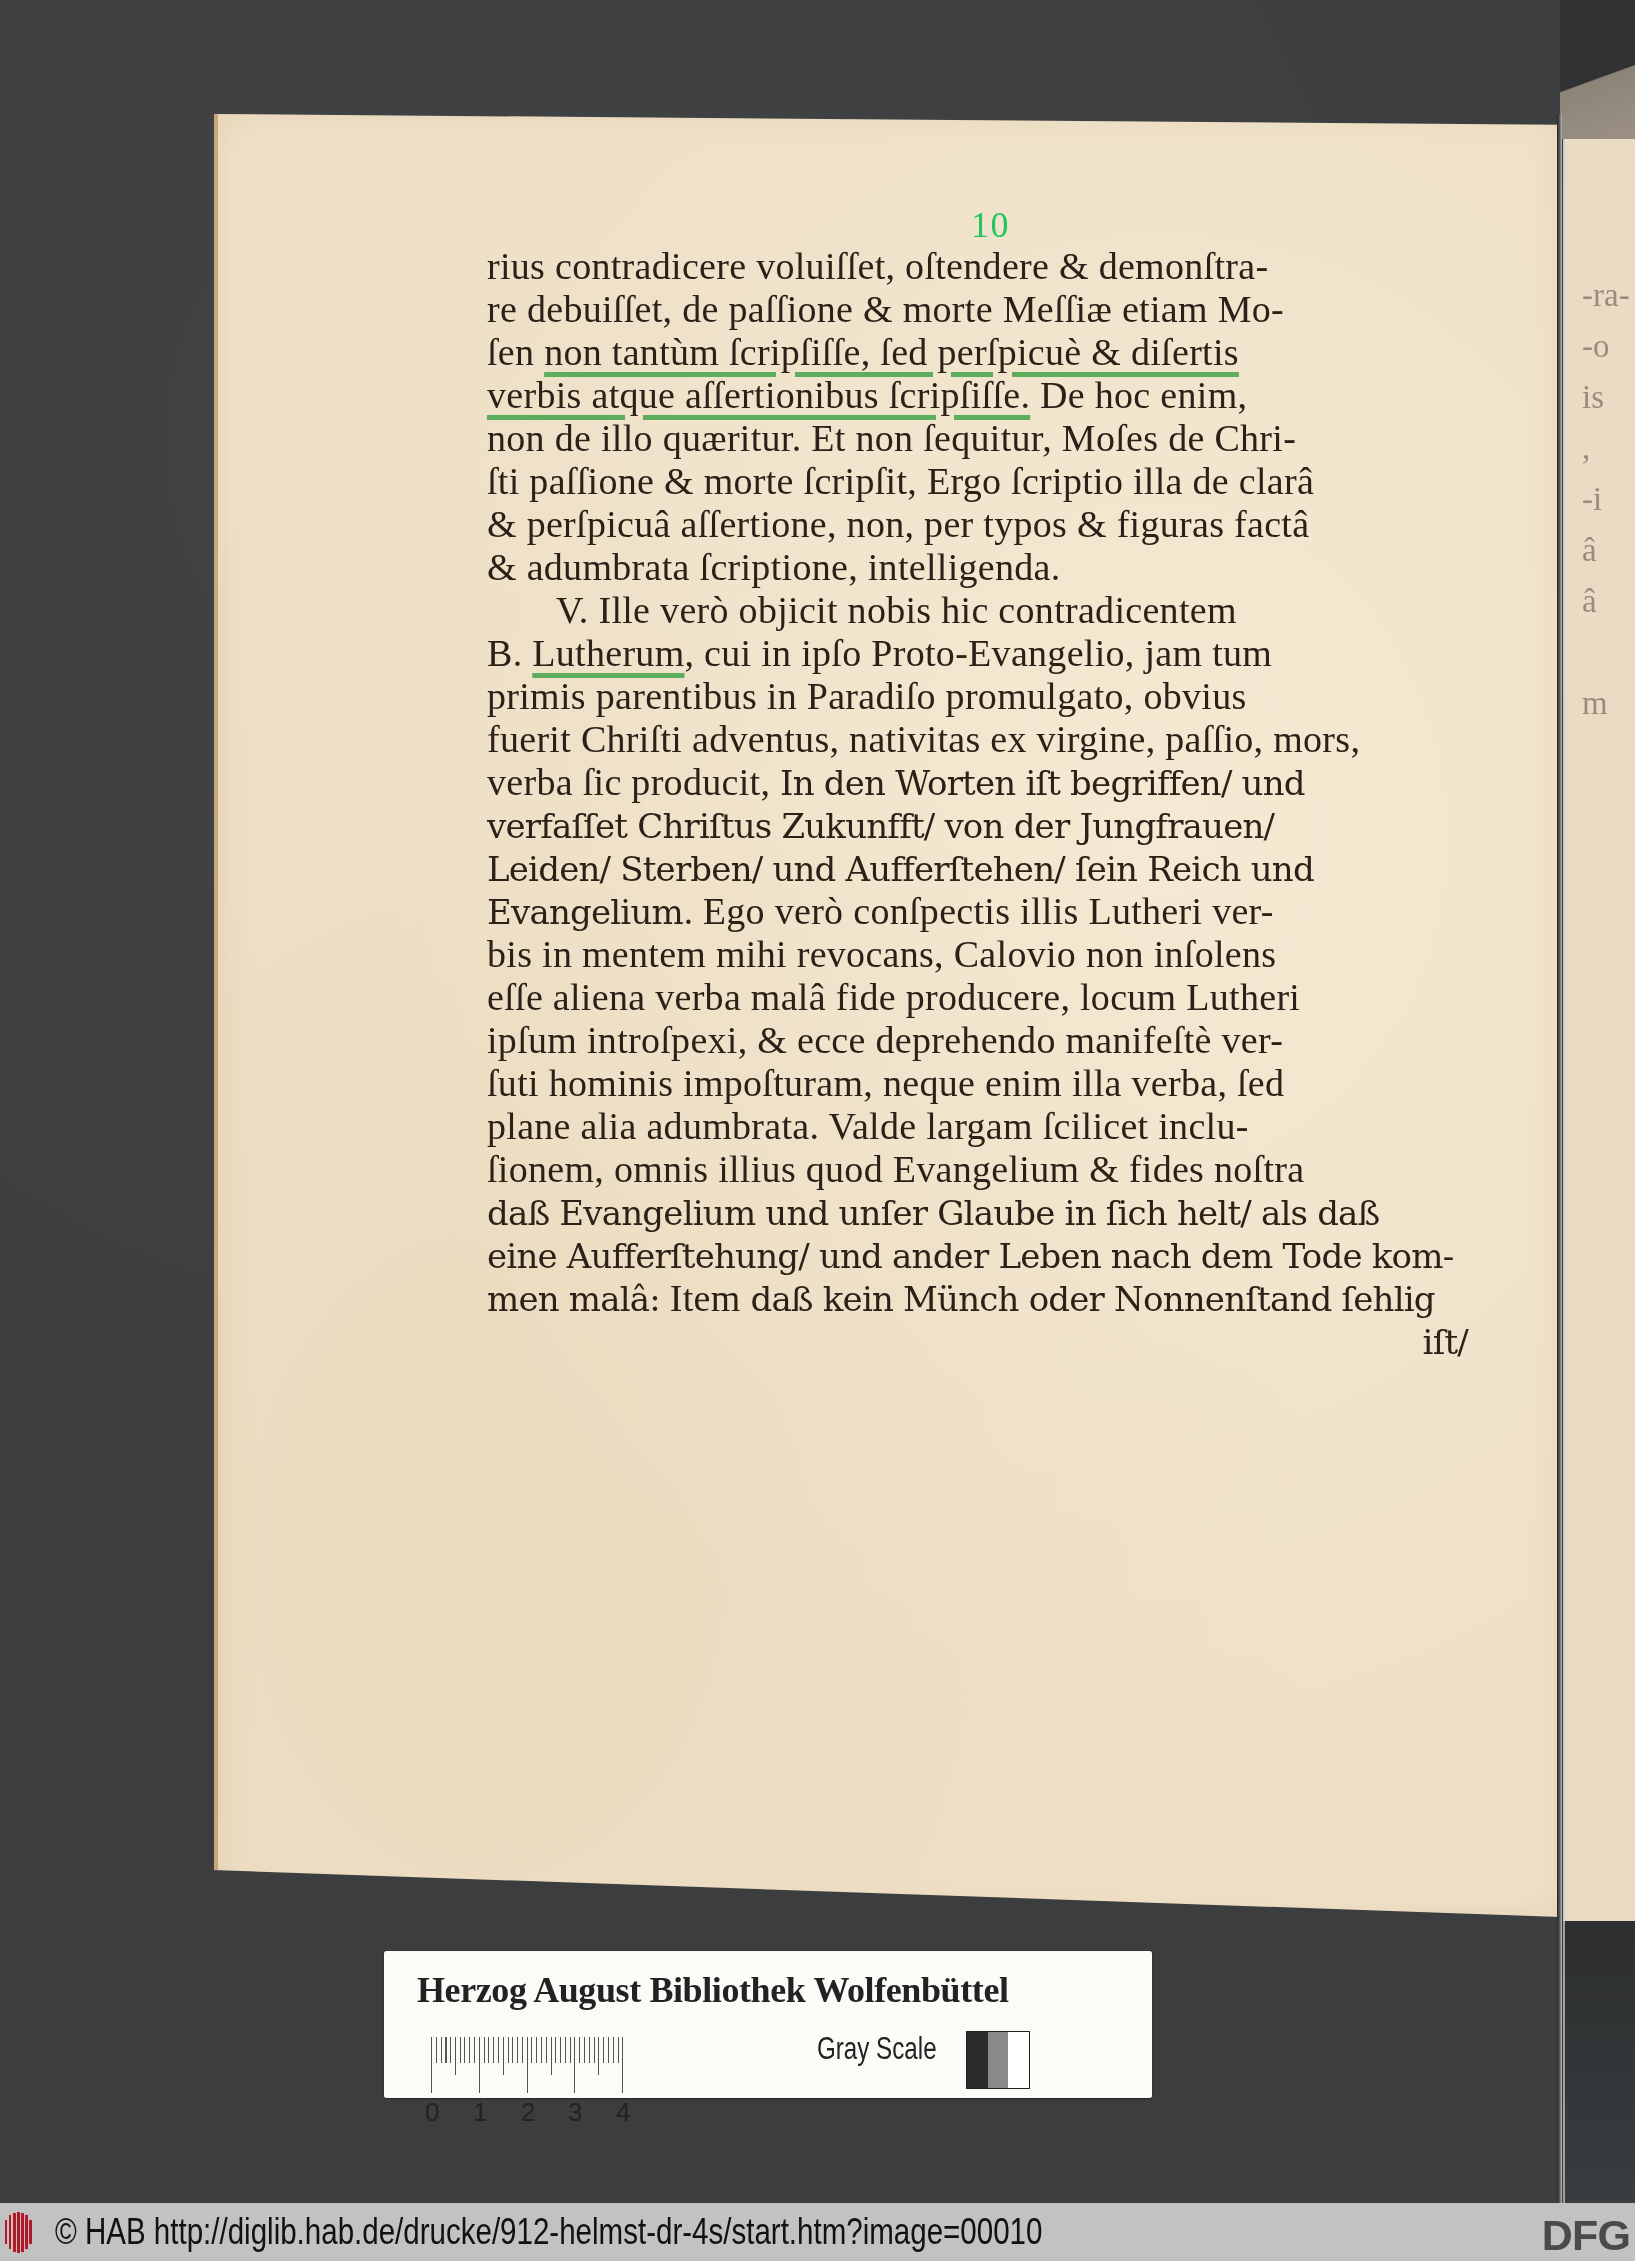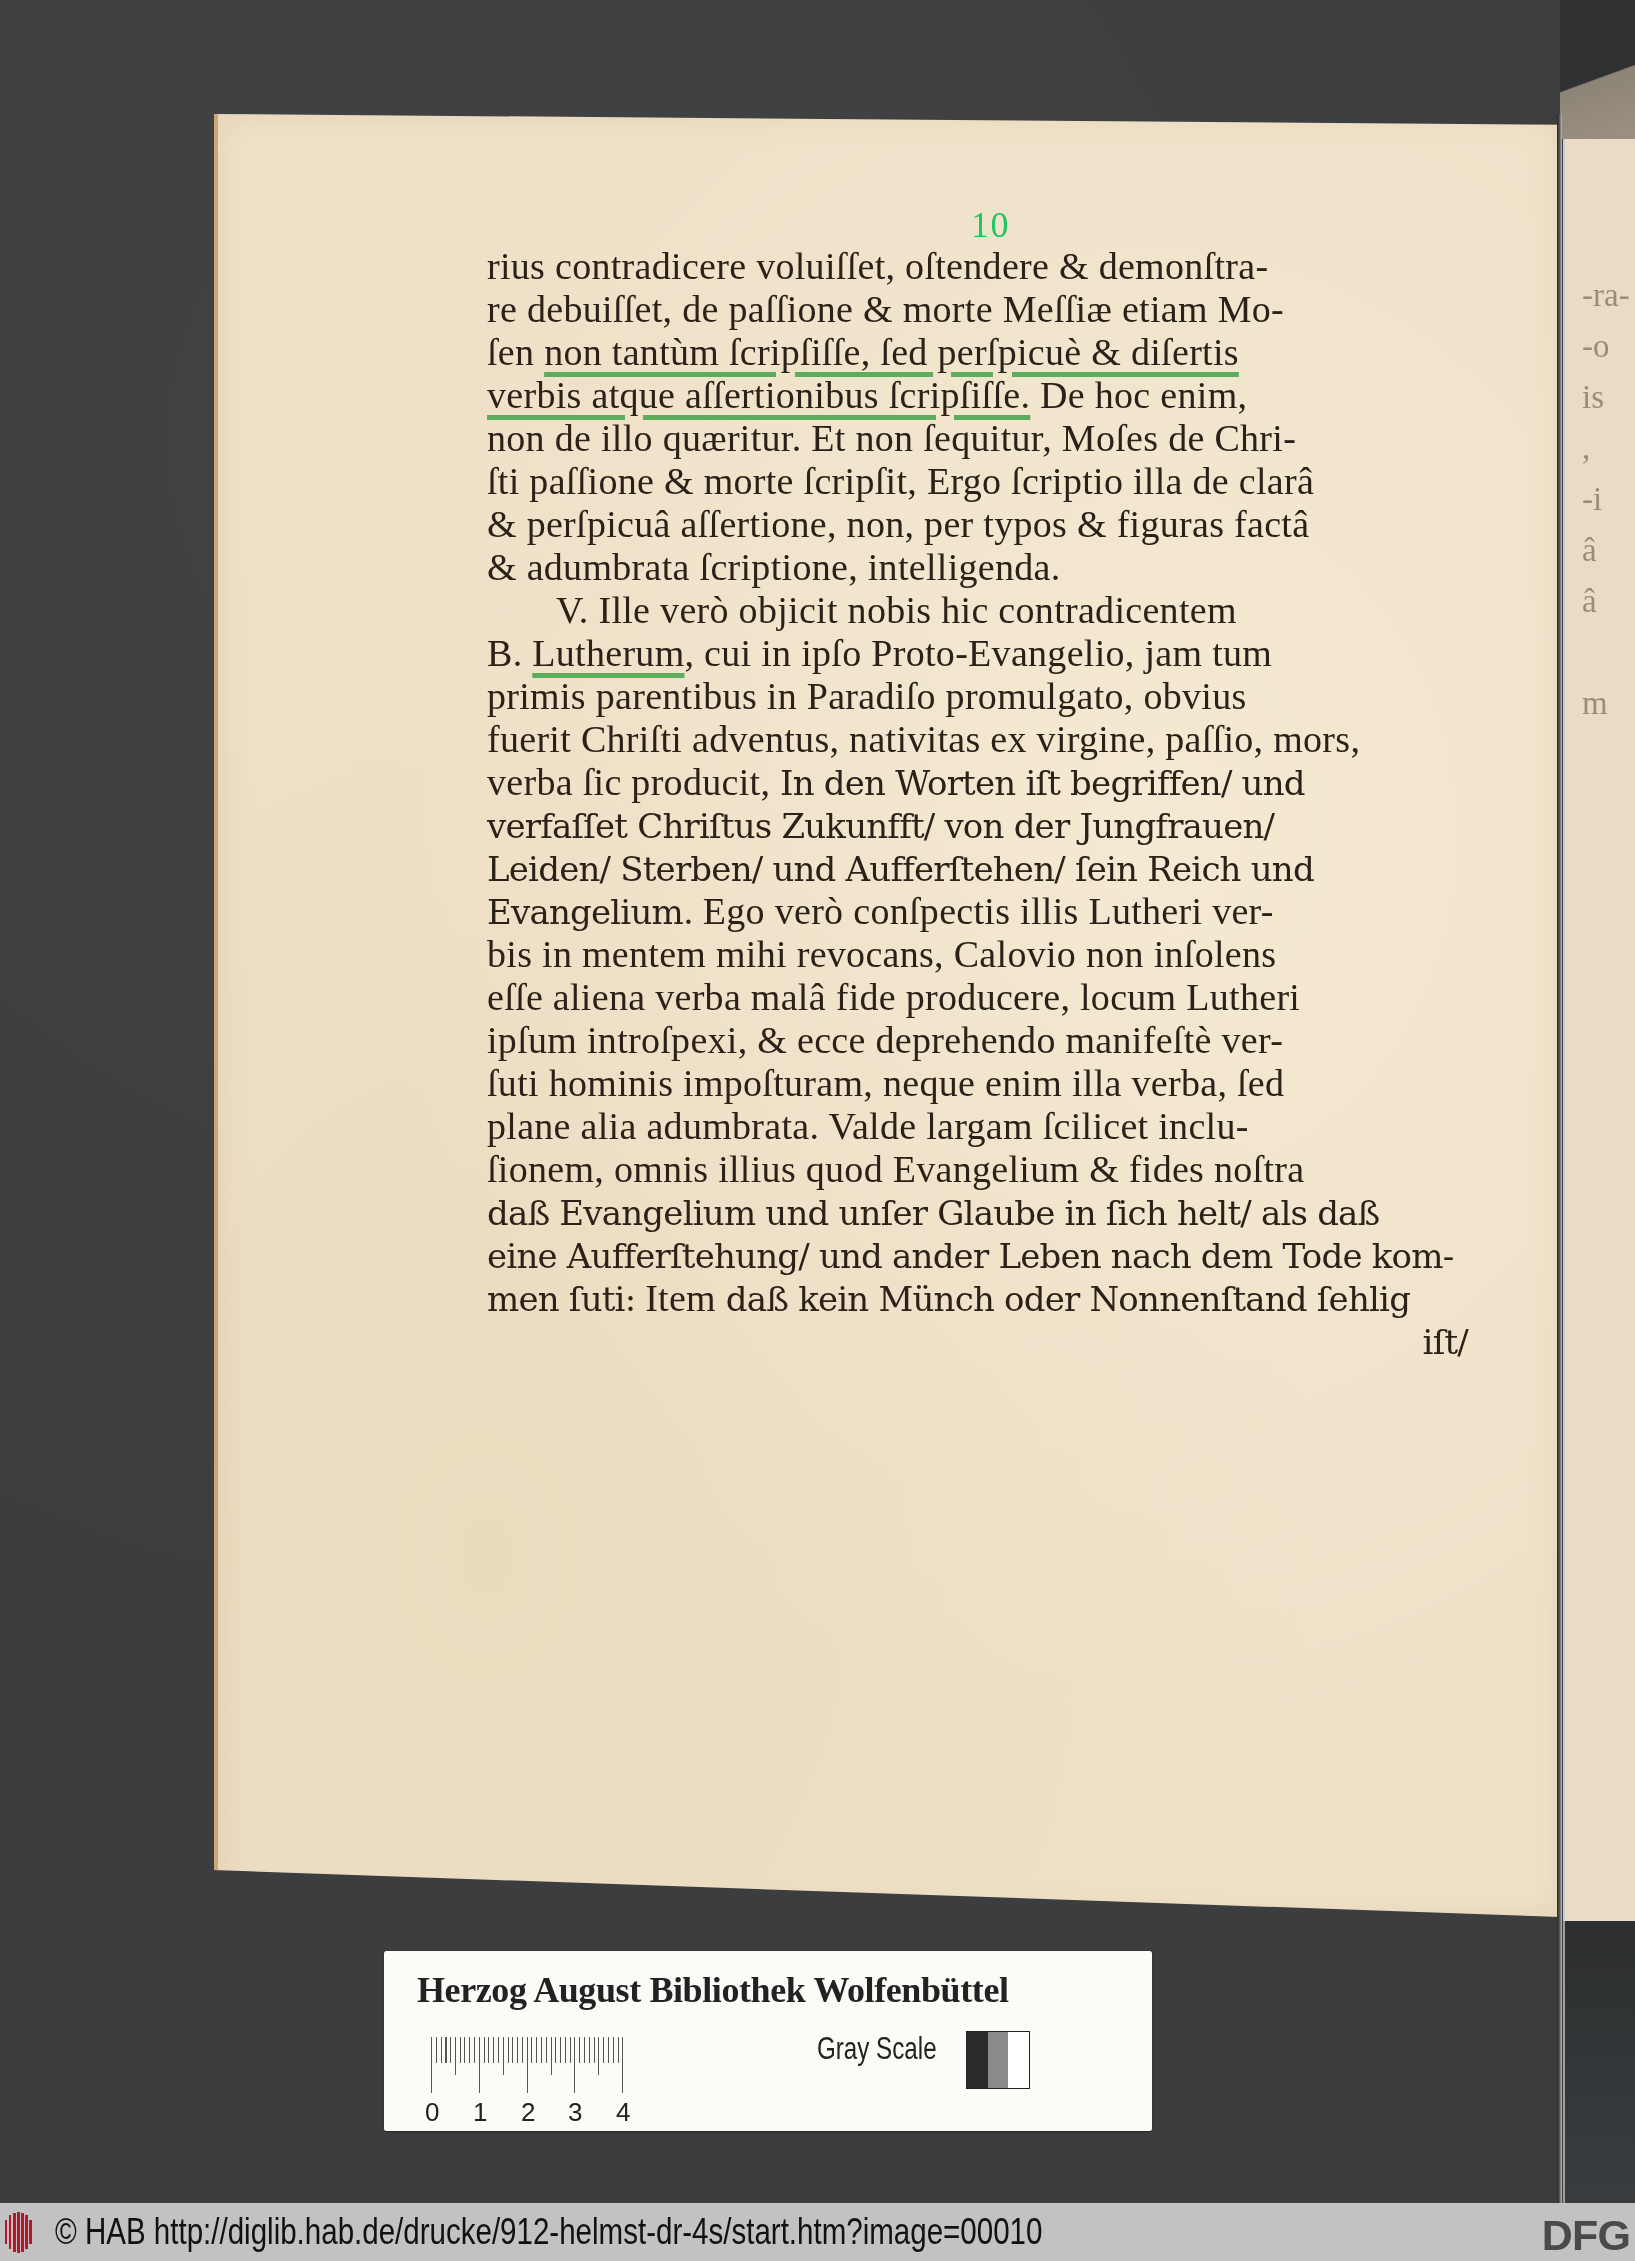--- a/index.html
+++ b/index.html
@@ -60,21 +60,21 @@
   .line { white-space: nowrap; height: 43px; position: relative; }
   .line.indent { padding-left: 69px; }
   .line.right { text-align: right; padding-right: 41px; }
   .it { }
   .frak { font-weight: normal; font-family: "DejaVu Serif", serif; font-size: 34px; letter-spacing: -0.8px; }
   .hl {
     text-decoration: underline; text-decoration-color: #5cae5c;
     text-decoration-thickness: 4.9px; text-underline-offset: 6.5px;
   }
   .card {
-    position: absolute; left: 384px; top: 1951px; width: 768px; height: 180px;
+    position: absolute; left: 384px; top: 1951px; width: 768px; height: 147px;
     background: #fbfbf8; border-radius: 2.5px;
     box-shadow: 0 0.8px 1.6px rgba(0,0,0,0.4);
   }
   .card-title {
     position: absolute; left: 33px; top: 18px;
     font-family: "Liberation Serif", serif; font-weight: bold;
     font-size: 36px; color: #222; letter-spacing: -0.4px; white-space: nowrap;
   }
   .ruler { position: absolute; left: 47px; top: 86px; width: 204px; height: 57px; }
   .tick { position: absolute; bottom: 0; width: 1.3px; background: #555; }
@@ -152,21 +152,21 @@
     <div class="line"><span class="frak">Leiden/ Sterben/ und Aufferſtehen/ ſein Reich und</span></div>
     <div class="line"><span class="frak">Evangelium.</span><span>  Ego verò conſpectis illis Lutheri ver-</span></div>
     <div class="line"><span>bis in mentem mihi revocans, Calovio non inſolens</span></div>
     <div class="line"><span>eſſe aliena verba malâ fide producere, locum Lutheri</span></div>
     <div class="line"><span>ipſum introſpexi, &amp; ecce deprehendo manifeſtè ver-</span></div>
     <div class="line"><span>ſuti hominis impoſturam, neque enim illa verba, ſed</span></div>
     <div class="line"><span>plane alia adumbrata.   Valde largam ſcilicet </span><span class="it">inclu-</span></div>
     <div class="line"><span class="it">ſionem</span><span>, omnis illius quod Evangelium &amp; fides noſtra</span></div>
     <div class="line"><span class="frak">daß Evangelium und unſer Glaube in ſich helt/ als daß</span></div>
     <div class="line"><span class="frak">eine Aufferſtehung/ und ander Leben nach dem Tode kom-</span></div>
-    <div class="line"><span class="frak">men ſuti:</span><span> Item </span><span class="frak">daß kein Münch oder Nonnenſtand ſehlig</span></div>
+    <div class="line"><span class="frak">men malâ:</span><span> Item </span><span class="frak">daß kein Münch oder Nonnenſtand ſehlig</span></div>
     <div class="line right"><span class="frak">iſt/</span></div>
   </div>
 
 <div class="card">
   <div class="card-title">Herzog August Bibliothek Wolfenbüttel</div>
   <div class="ruler" id="ruler">
       <div class="tick" style="left: 0px; height: 56px; top: 0px; bottom: auto;"></div>
       <div class="tick" style="left: 4.8px; height: 26px; top: 0px; bottom: auto;"></div>
       <div class="tick" style="left: 9.6px; height: 26px; top: 0px; bottom: auto;"></div>
       <div class="tick" style="left: 14.3px; height: 26px; top: 0px; bottom: auto;"></div>

